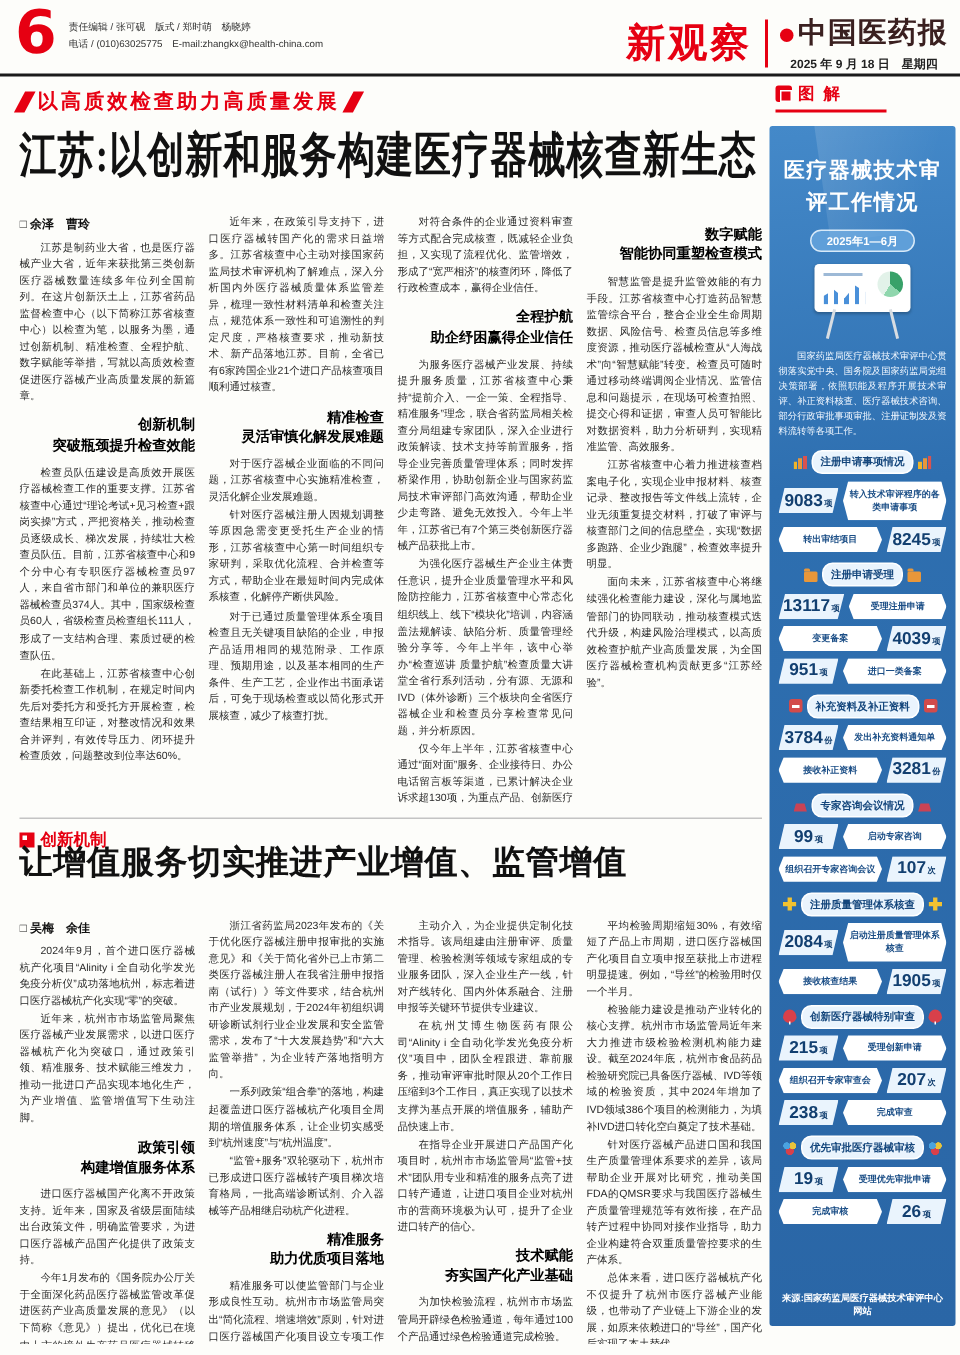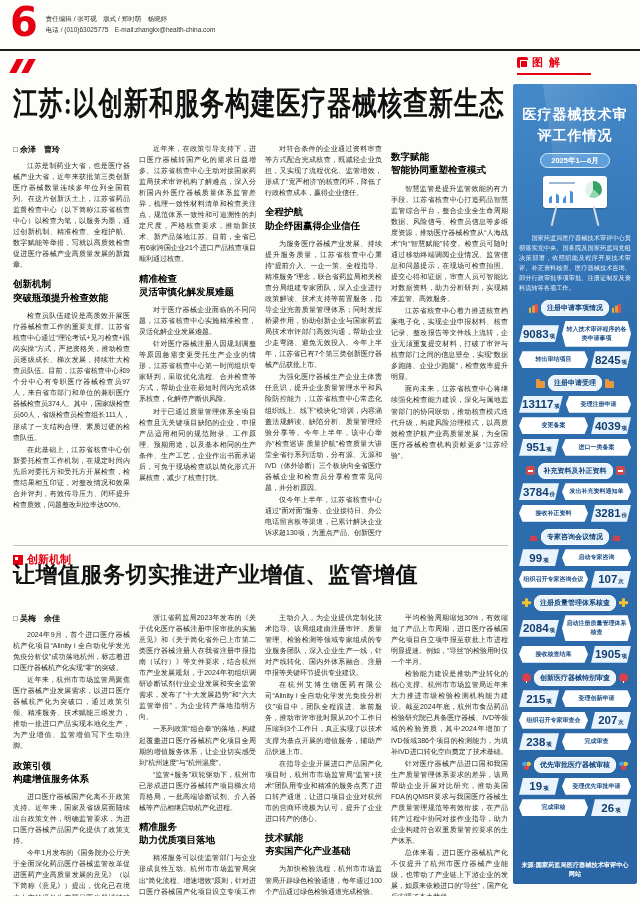--- a/index.html
+++ b/index.html
@@ -22,21 +22,21 @@
 .kicker .slash{width:7px;height:14px;background:#e60012;transform:skewX(-28deg);flex:none}
 .kicker-text{color:#e60012;font-size:13.5px;font-weight:900;letter-spacing:2px}
 .headline{position:absolute;top:82px;left:13px;width:630px;font-family:"Liberation Serif","DejaVu Serif",serif;font-size:32px;font-weight:900;white-space:nowrap;transform:scaleX(.77);transform-origin:0 50%;color:#111;letter-spacing:1px}
 
 .art-body{position:absolute;display:flex;gap:9px}
 .art1-body{top:143px;left:13px;width:495px;height:394px}
 .art2-body{top:612px;left:13px;width:495px;height:284px}
 .col{flex:1;overflow:hidden;text-align:justify}
 .col p{font-size:7px;line-height:1.58;text-indent:2em;color:#2a2a2a;margin-bottom:1px}
 .byline{font-size:8px;font-weight:bold;color:#111;margin:1px 0 5px}
-.subhead{text-align:left;font-weight:900;font-size:9.5px;line-height:1.4;margin:7px 0 6px;color:#000}
+.subhead{text-align:right;font-weight:900;font-size:9.5px;line-height:1.4;margin:7px 0 6px;color:#000}
 
 .mid-rule{position:absolute;top:545px;left:13px;width:495px;height:1px;background:#c4c4c4}
 .sec2-label{position:absolute;top:552px;left:13px;display:flex;align-items:center;gap:4px;color:#e60012;font-weight:900;font-size:11px}
 .sec2-label .box-icon{width:10px;height:10px;background:#e60012;position:relative;flex:none}
 .sec2-label .box-icon::after{content:"";position:absolute;left:2px;top:2px;width:3px;height:3px;background:#fff}
 .h2-wrap{position:absolute;top:560px;left:13px;width:495px;text-align:left}
 .headline2{font-family:"Liberation Serif","DejaVu Serif",serif;font-size:22px;font-weight:900;color:#111;letter-spacing:.5px;white-space:nowrap}
 .subtitle2{font-size:11.5px;font-weight:bold;color:#111;margin-top:4px}
 
 .sidebar{position:absolute;left:513px;top:55px;width:124px}
@@ -80,25 +80,34 @@
 </style>
 </head>
 <body>
 
 <div class="header">
   <div class="pagenum">6</div>
   <div class="ed-info">
     <div>责任编辑 / 张可砚　版式 / 郑时萌　杨晓婷</div>
     <div>电话 / (010)63025775　E-mail:zhangkx@health-china.com</div>
   </div>
+  <div class="head-right">
+    <div class="section-name">新观察</div>
+    <div class="red-divider"></div>
+    <div class="masthead-wrap">
+      <div class="masthead"><span class="logo-dot"></span><span>中国医药报</span></div>
+      <div class="dateline">2025 年 9 月 18 日　星期四</div>
+    </div>
+  </div>
 </div>
 <div class="header-rule"></div>
 
 <div class="kicker">
   <span class="slash"></span>
+  <span class="kicker-text">以高质效检查助力高质量发展</span>
   <span class="slash"></span>
 </div>
 <div class="headline">江苏:以创新和服务构建医疗器械核查新生态</div>
 <div class="art-body art1-body">
     <div class="col">
       <div class="byline">□ 余泽　曹玲</div>
       <p>江苏是制药业大省，也是医疗器械产业大省，近年来获批第三类创新医疗器械数量连续多年位列全国前列。在这片创新沃土上，江苏省药品监督检查中心（以下简称江苏省核查中心）以检查为笔，以服务为墨，通过创新机制、精准检查、全程护航、数字赋能等举措，写就以高质效检查促进医疗器械产业高质量发展的新篇章。</p>
       <div class="subhead">
         <div>创新机制</div>
         <div>突破瓶颈提升检查效能</div>

